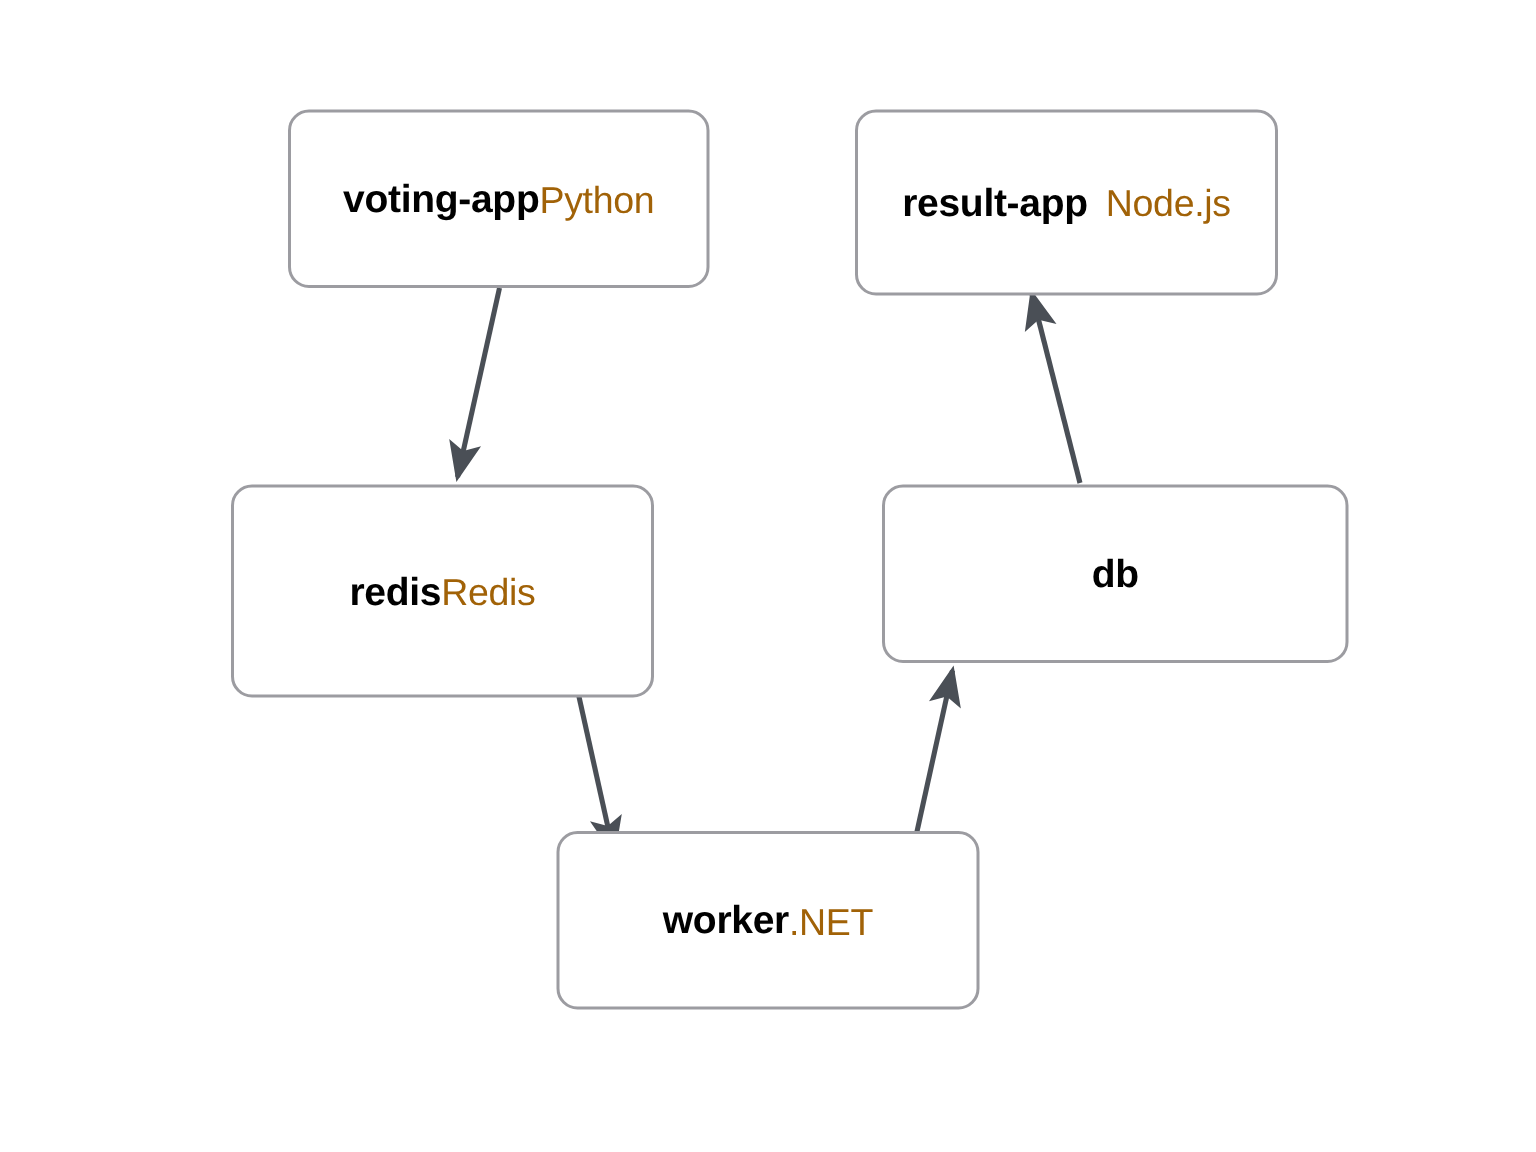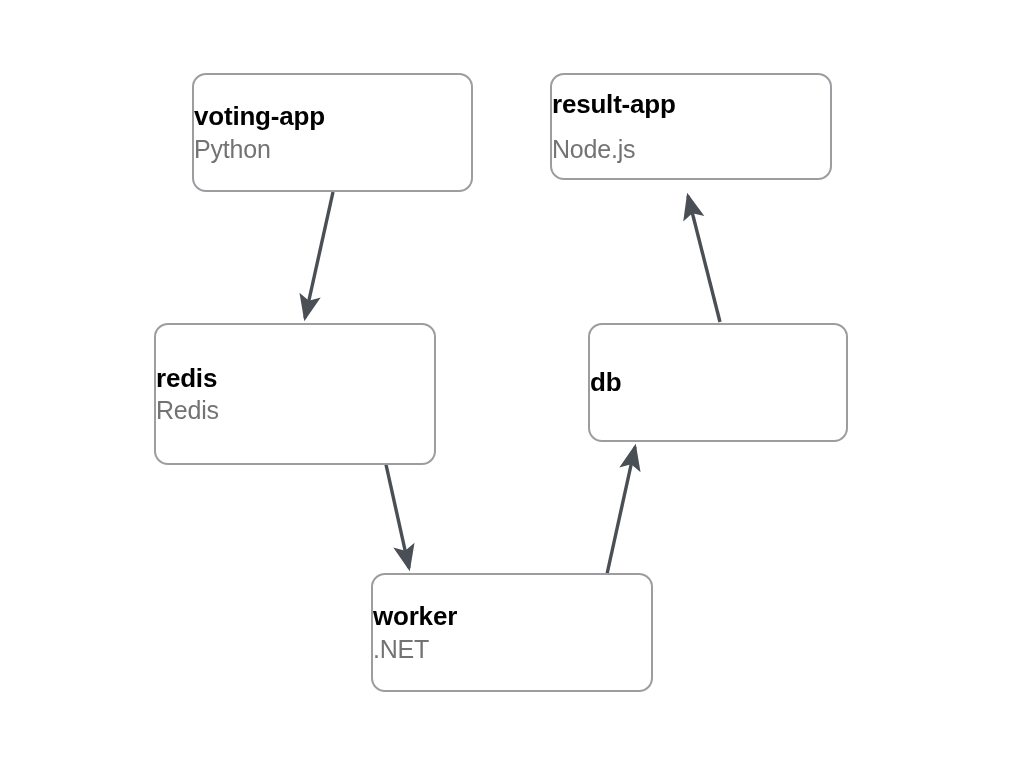--- a/index.html
+++ b/index.html
@@ -29,34 +29,35 @@
     height: 768px;
     pointer-events: none;
   }
   .node {
     position: absolute;
     box-sizing: border-box;
     background: #ffffff;
     border: 2px solid #9c9ca1;
     border-radius: 14px;
     display: flex;
-    flex-direction: column;
+    flex-direction: row;
+    align-items: center;
     justify-content: center;
   }
   .node-title {
     font-size: 26px;
     font-weight: bold;
     color: #000000;
     line-height: 1.18;
     letter-spacing: -0.2px;
   }
   .node-subtitle {
     font-size: 25px;
     font-weight: normal;
-    color: #737373;
+    color: #a16207;
     line-height: 1.2;
     letter-spacing: -0.2px;
     margin-top: 2px;
   }
 </style>
 </head>
 <body>
 
 <div id="canvas">
 
@@ -74,32 +75,32 @@
     <line x1="607" y1="574" x2="635" y2="447" stroke="#4a4f56" stroke-width="3.4" marker-end="url(#arrowhead)"></line>
 
     <line x1="720" y1="322" x2="688" y2="196" stroke="#4a4f56" stroke-width="3.4" marker-end="url(#arrowhead)"></line>
   </svg>
 
   <div class="node" style="left:192px; top:73px; width:281px; height:119px;">
     <div class="node-title">voting-app</div>
     <div class="node-subtitle">Python</div>
   </div>
 
-  <div class="node" style="left:550px; top:73px; width:282px; height:107px;gap:12px;">
+  <div class="node" style="left:570px; top:73px; width:282px; height:124px;gap:12px;">
     <div class="node-title">result-app</div>
     <div class="node-subtitle">Node.js</div>
   </div>
 
   <div class="node" style="left:154px; top:323px; width:282px; height:142px;">
     <div class="node-title">redis</div>
     <div class="node-subtitle">Redis</div>
   </div>
 
-  <div class="node" style="left:588px; top:323px; width:260px; height:119px;">
+  <div class="node" style="left:588px; top:323px; width:311px; height:119px;">
     <div class="node-title">db</div>
   </div>
 
-  <div class="node" style="left:371px; top:573px; width:282px; height:119px;">
+  <div class="node" style="left:371px; top:554px; width:282px; height:119px;">
     <div class="node-title">worker</div>
     <div class="node-subtitle">.NET</div>
   </div>
 
 </div>
 
 </body></html>

